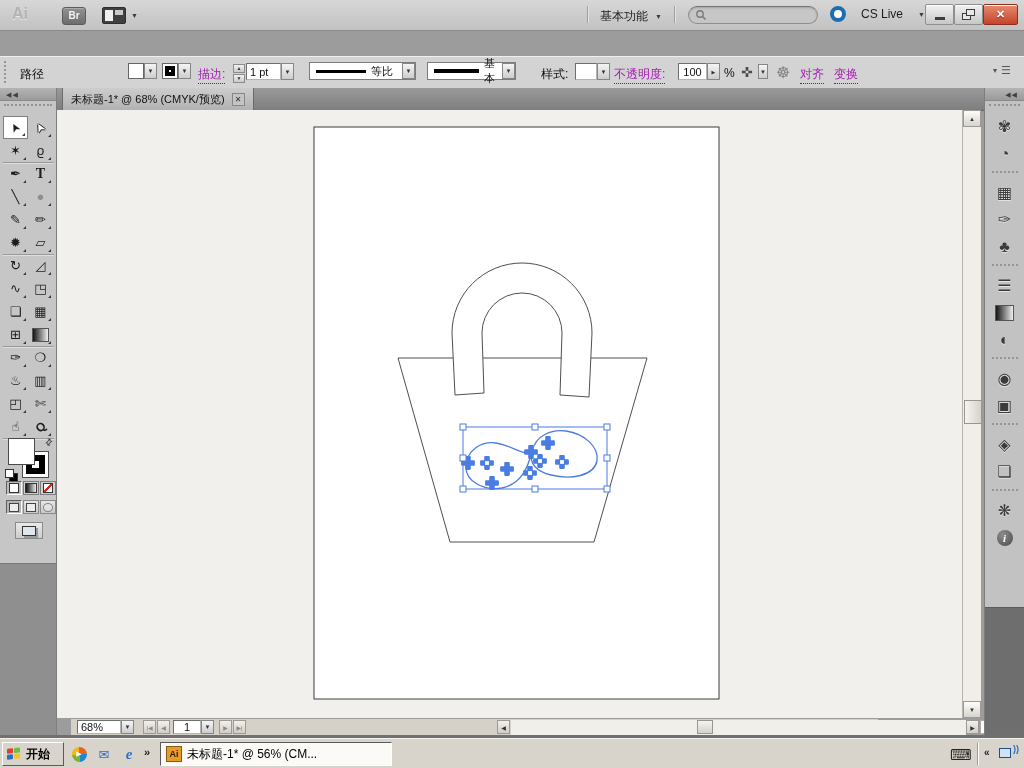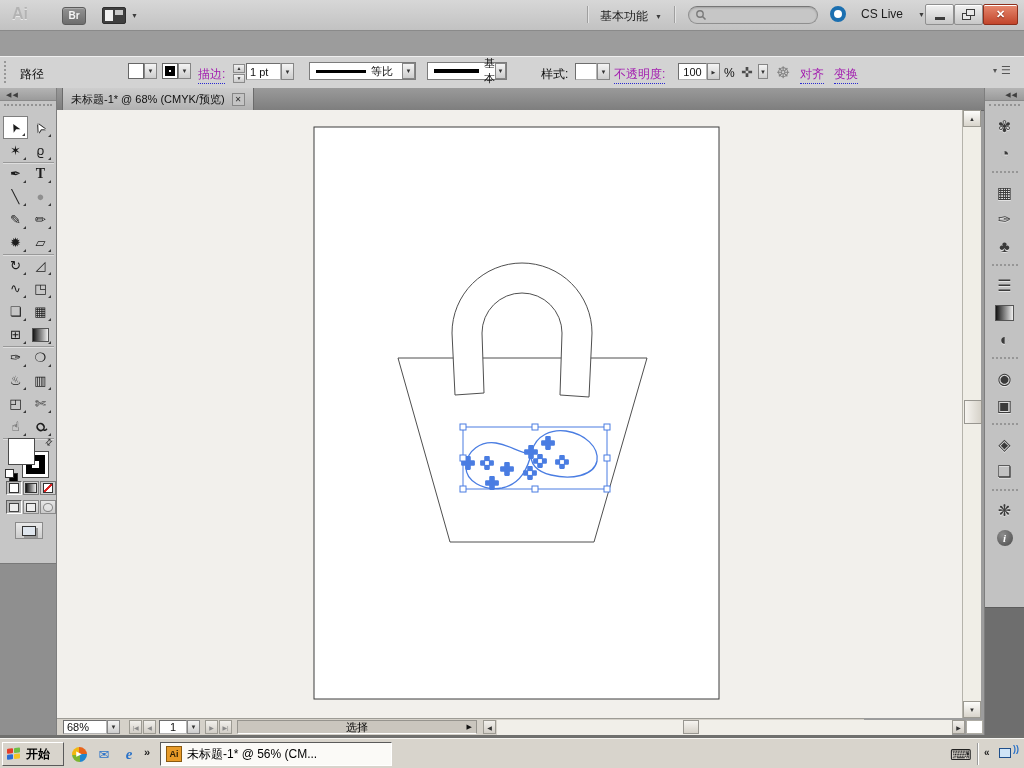--- a/index.html
+++ b/index.html
@@ -118,21 +118,21 @@
   #viewport{position:absolute;left:57px;top:22px;width:905px;height:608px;background:#f2f0ec;overflow:hidden;}
   
   #vscroll{position:absolute;left:962px;top:22px;width:19px;height:608px;background:#f0eee7;
     border-left:1px solid #b5b3ab;box-sizing:border-box;}
   .sb-btn{position:absolute;width:18px;height:17px;background:linear-gradient(#fdfdfb,#d8d4cb);
     border:1px solid #9c9a92;font-size:6px;color:#333;display:flex;align-items:center;justify-content:center;box-sizing:border-box;}
   #vs-up{left:0;top:0;}
   #vs-down{left:0;bottom:0;}
   #vthumb{position:absolute;left:1px;top:290px;width:16px;height:22px;
     background:linear-gradient(90deg,#f6f4f0,#d6d2c9);border:1px solid #989690;}
-  #statusrow{position:absolute;left:57px;top:630px;width:807px;height:17px;background:#d5d1c9;
+  #statusrow{position:absolute;left:71px;top:630px;width:807px;height:17px;background:#d5d1c9;
     border-top:1px solid #9e9c96;box-sizing:border-box;font-size:11px;}
   #statusrow .fld{top:1px;height:14px;}
   #statusrow .dd{top:1px;height:14px;}
   .nav-btn{position:absolute;top:1px;width:13px;height:14px;background:linear-gradient(#f2f0ec,#d2cec6);
     border:1px solid #9c9a92;color:#8a8a8a;font-size:6px;display:flex;align-items:center;justify-content:center;box-sizing:border-box;}
   #status-field{position:absolute;left:180px;top:1px;width:240px;height:14px;background:#cac6be;
     border:1px solid #96948e;border-bottom-color:#fff;display:flex;align-items:center;justify-content:center;
     color:#000;box-sizing:border-box;}
   #status-field .status-arrow{position:absolute;right:4px;font-size:7px;color:#111;}
   #hs-track{position:absolute;left:440px;top:1px;width:455px;height:15px;background:#f1efe9;}
@@ -236,21 +236,21 @@
       <span data-name="spin-up-icon">▲</span>
       <span data-name="spin-down-icon">▼</span>
     </div>
     <div class="fld" style="left:246px;top:7px;width:35px;height:17px;padding-left:3px" data-name="stroke-weight-field">1 pt</div>
     <span class="dd" style="left:281px;top:7px;height:17px" data-name="stroke-weight-dropdown">▼</span>
     <div class="line-select" style="left:309px;top:6px;width:107px" data-name="width-profile-dropdown">
       <span class="stroke-line" style="width:50px" data-name="profile-line-icon"></span>
       <span style="flex:1" data-name="profile-value">等比</span>
       <span class="dd" style="position:static;height:100%" data-name="chevron-down-icon">▼</span>
     </div>
-    <div class="line-select" style="left:427px;top:6px;width:80px" data-name="brush-definition-dropdown">
+    <div class="line-select" style="left:427px;top:6px;width:89px" data-name="brush-definition-dropdown">
       <span class="stroke-line" style="width:45px;height:4px" data-name="brush-line-icon"></span>
       <span style="flex:1" data-name="brush-value">基本</span>
       <span class="dd" style="position:static;height:100%" data-name="chevron-down-icon">▼</span>
     </div>
     <span class="cb-label" style="left:541px" data-name="style-label">样式:</span>
     <div class="fld" style="left:575px;top:7px;width:22px;height:17px" data-name="style-field"></div>
     <span class="dd" style="left:597px;top:7px;height:17px" data-name="style-dropdown">▼</span>
     <span class="cb-label bl" style="left:614px" data-name="opacity-panel-link">不透明度:</span>
     <div class="fld" style="left:678px;top:7px;width:29px;height:17px;justify-content:center" data-name="opacity-field">100</div>
     <span class="dd" style="left:707px;top:7px;height:17px;font-size:5px" data-name="opacity-spinner">▶</span>
@@ -439,24 +439,20 @@
 
     <div id="statusrow" data-name="status-bar">
       <div class="fld" style="left:6px;width:44px;padding-left:3px" data-name="zoom-level-field">68%</div>
       <span class="dd" style="left:50px" data-name="zoom-dropdown">▼</span>
       <div class="nav-btn" style="left:72px" data-name="first-artboard-button">|◀</div>
       <div class="nav-btn" style="left:86px" data-name="previous-artboard-button">◀</div>
       <div class="fld" style="left:102px;width:28px;justify-content:center" data-name="artboard-number-field">1</div>
       <span class="dd" style="left:130px" data-name="artboard-dropdown">▼</span>
       <div class="nav-btn" style="left:148px" data-name="next-artboard-button">▶</div>
       <div class="nav-btn" style="left:162px" data-name="last-artboard-button">▶|</div>
-      <div id="status-field" data-name="status-display">
-        <span data-name="status-text">选择</span>
-        <span class="status-arrow" data-name="status-menu-icon">▶</span>
-      </div>
       <div class="nav-btn" style="left:426px;color:#333" data-name="scroll-left-icon">◀</div>
       <div id="hs-track" data-name="horizontal-scrollbar"></div>
       <div id="hs-thumb" data-name="horizontal-scroll-thumb"></div>
       <div class="nav-btn" style="left:895px;color:#333" data-name="scroll-right-icon">▶</div>
       <div id="corner-box" data-name="scrollbar-corner"></div>
     </div>
 
     <div id="right-dock" data-name="panel-dock">
       <div class="dock-header" data-name="dock-collapse-button">◀◀</div>
       <div class="drag-dots" data-name="dock-drag-handle"></div>

